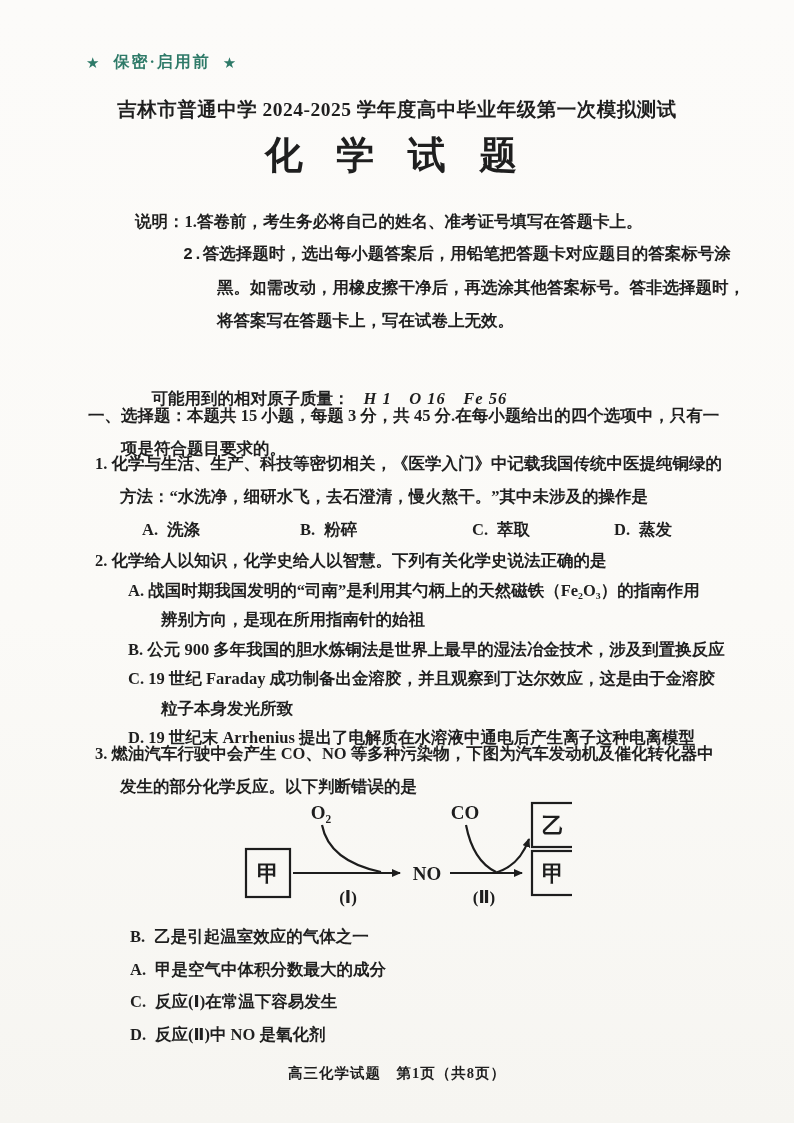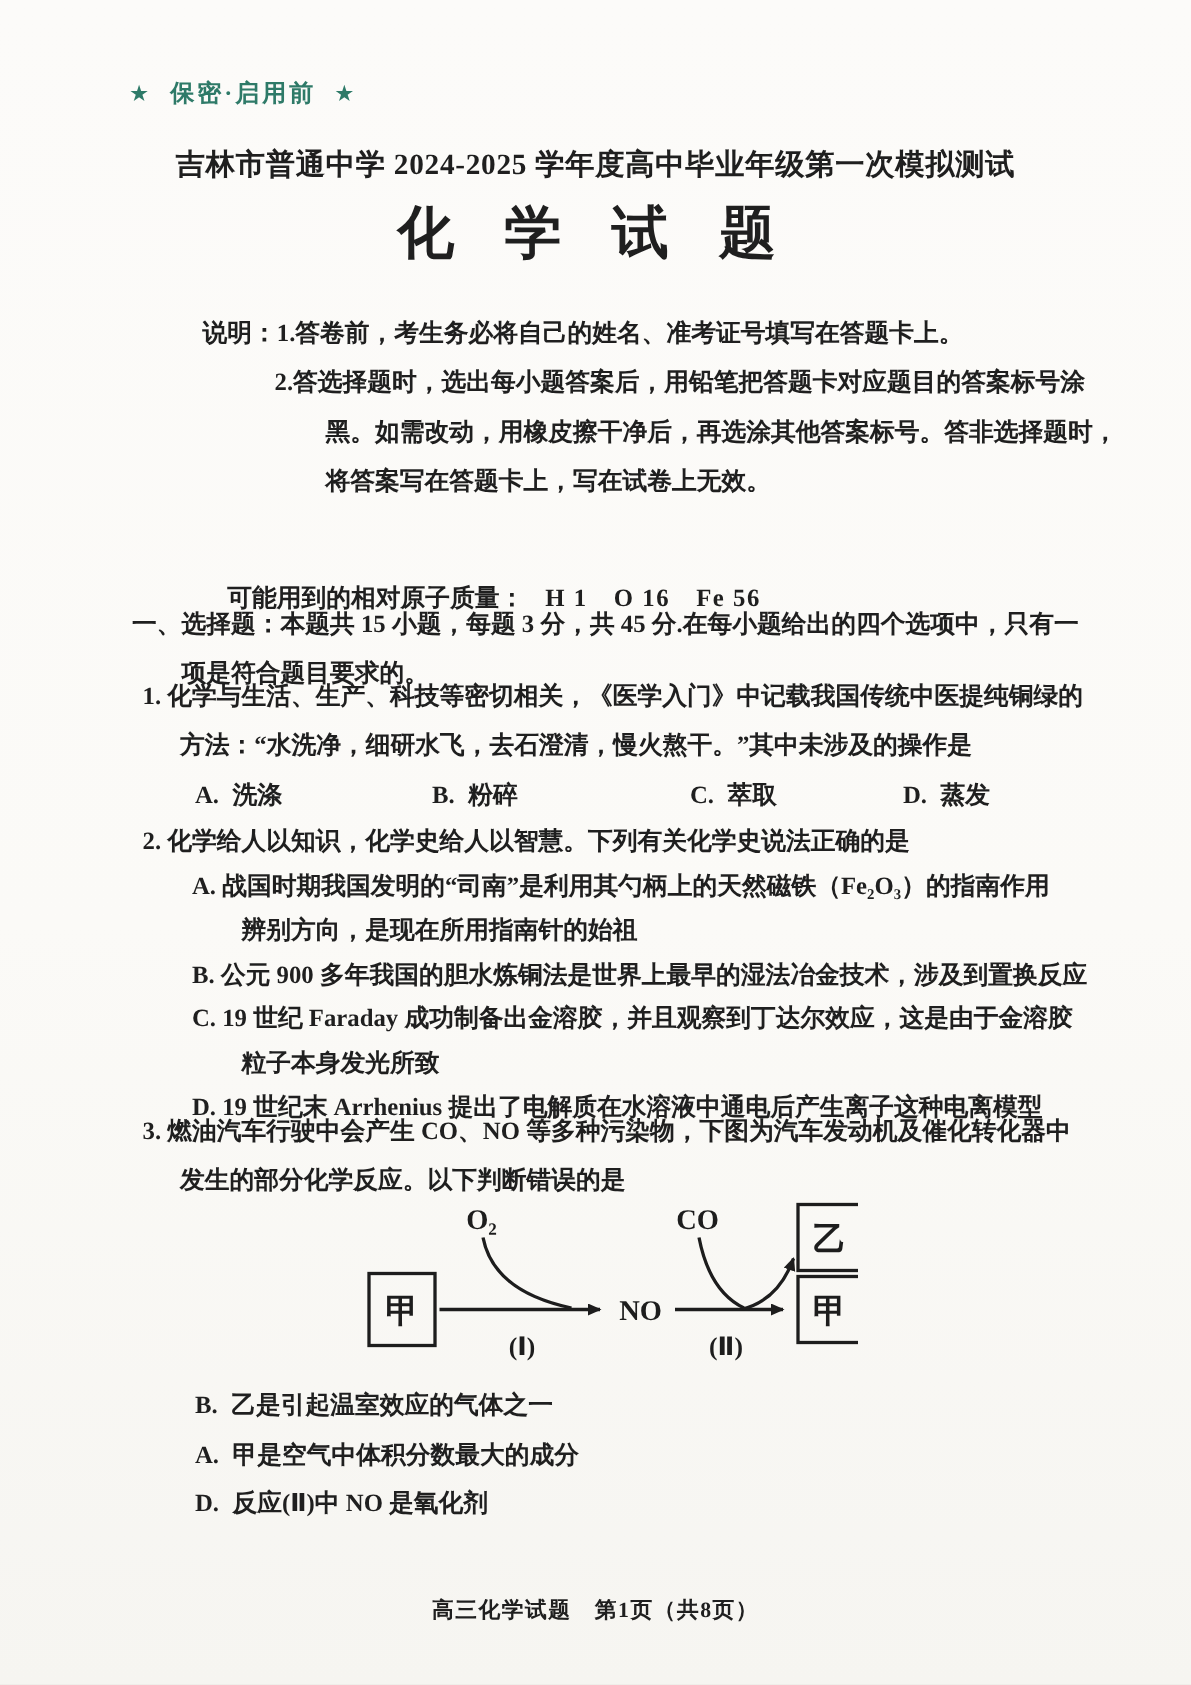--- a/index.html
+++ b/index.html
@@ -34,34 +34,34 @@
     font-size:19.5px;font-weight:700;letter-spacing:0.5px;
   }
   .doc-title{
     position:absolute;left:0;top:130px;width:100%;
     text-align:center;
     font-size:38px;font-weight:700;letter-spacing:12px;
   }
   .txt{font-size:16.5px;font-weight:600;line-height:33px;white-space:pre;}
   .instructions{position:absolute;left:135px;top:205px;width:600px;}
   .instructions .row{display:block;}
-  .ind-48{margin-left:48px;}
+  .ind-48{margin-left:48px;font-family:Liberation Mono, monospace;}
   .ind-82{margin-left:82px;}
   .masses{
     position:absolute;left:135px;top:368px;
     font-size:16.5px;font-weight:700;white-space:pre;
   }
-  .masses .values{margin-left:14px;letter-spacing:1px;}
+  .masses .values{margin-left:14px;letter-spacing:1px;font-style:italic;}
   .section-head{position:absolute;left:88px;top:399px;width:640px;}
   .section-head .txt{font-weight:700;}
   .q1{position:absolute;left:95px;top:447px;width:640px;}
   .q1 .wrap2{margin-left:25px;}
   .q1-options{
     display:grid;grid-template-columns:158px 172px 142px auto;
-    margin-left:35px;
+    margin-left:47px;
   }
   .opt{font-size:16.5px;font-weight:600;line-height:33px;white-space:pre;}
   .opt .opt-label{margin-right:9px;}
   .q2{position:absolute;left:95px;top:546px;width:650px;}
   .q2 .txt{line-height:29.5px;}
   .ind-33{margin-left:33px;}
   .ind-66{margin-left:66px;}
   .q3{position:absolute;left:95px;top:737px;width:640px;}
   .q3 .wrap2{margin-left:25px;}
   .diagram{position:absolute;left:236px;top:793px;width:336px;height:118px;}
@@ -161,18 +161,19 @@
       <rect x="296" y="10" width="42" height="44" fill="none" stroke="#1d1d1d" stroke-width="2.2"></rect>
       <text x="317" y="40" text-anchor="middle" font-size="22" font-weight="700" fill="#1d1d1d">乙</text>
       <rect x="296" y="58" width="42" height="44" fill="none" stroke="#1d1d1d" stroke-width="2.2"></rect>
       <text x="317" y="88" text-anchor="middle" font-size="22" font-weight="700" fill="#1d1d1d">甲</text>
     </svg>
   </div>
 
   <div class="q3-options">
     <span class="opt"><span class="opt-label">B.</span><span>乙是引起温室效应的气体之一</span></span>
     <span class="opt"><span class="opt-label">A.</span><span>甲是空气中体积分数最大的成分</span></span>
+    <span class="opt"><span class="opt-label">C.</span><span>反应(Ⅰ)在常温下容易发生</span></span>
     <span class="opt"><span class="opt-label">D.</span><span>反应(Ⅱ)中 NO 是氧化剂</span></span>
   </div>
 
   <div class="footer">高三化学试题　第1页（共8页）</div>
 
 </div>
 
 </body></html>

